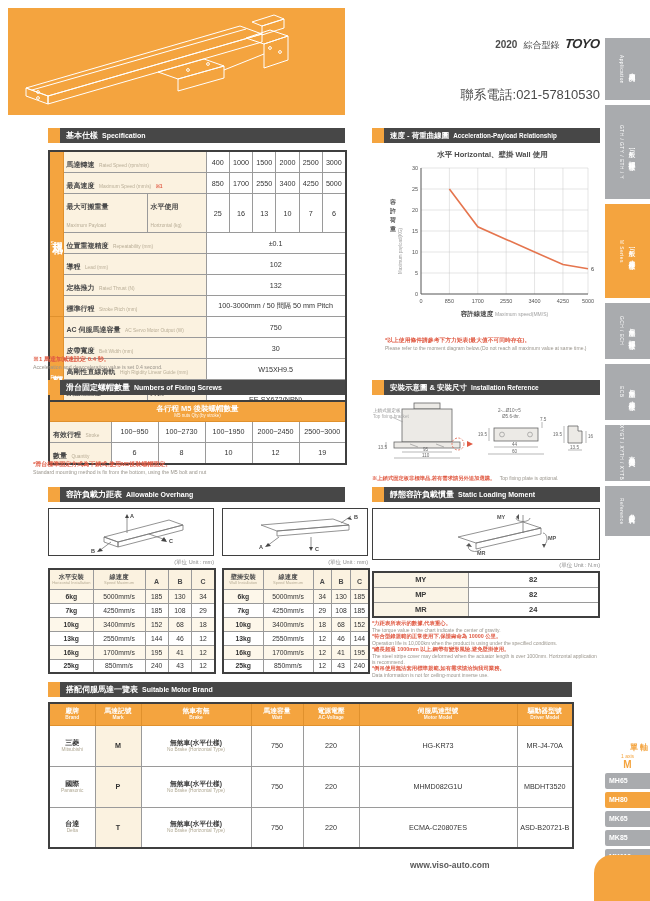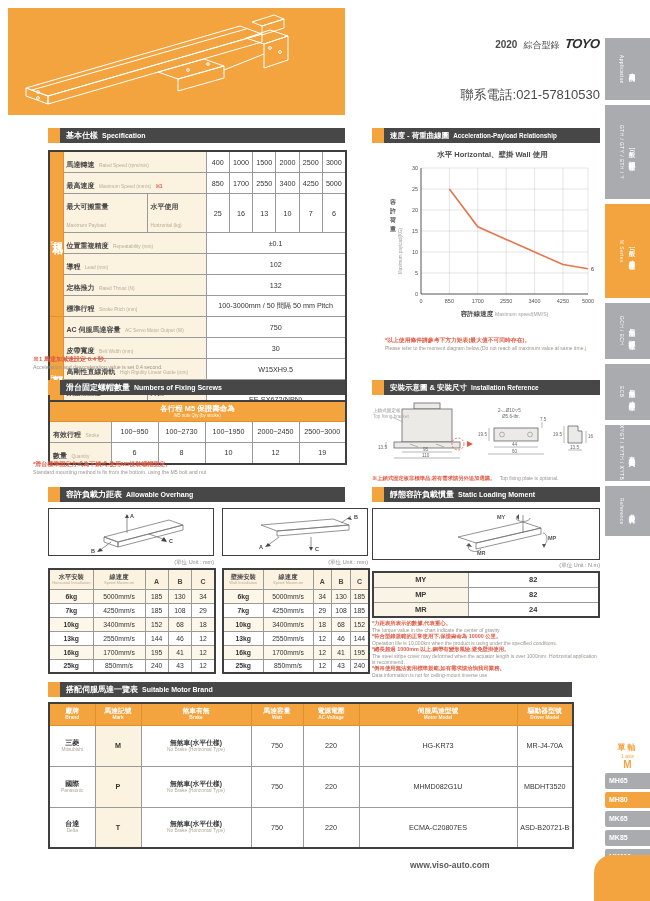--- a/index.html
+++ b/index.html
@@ -17,21 +17,21 @@
   .toyo { font-size:13px; font-weight:900; font-style:italic; letter-spacing:-.5px; color:#2e2e2e; transform:skewX(-6deg); }
   #hdr-phone { left:420px; top:86px; width:180px; text-align:right; font-size:13px; color:#4a4a4a; }
 
   
   #side-tabs { left:605px; top:38px; width:45px; display:flex; flex-direction:column; gap:5px; }
   .stab { background:#a9abae; color:#fff; display:flex; flex-direction:row; justify-content:center; align-items:center; gap:3px; overflow:hidden; cursor:pointer; }
   .stab.active { background:#f4a43f; }
   .stab .vzh { writing-mode:vertical-rl; font-size:6.5px; font-weight:bold; letter-spacing:1px; }
   .stab .ven { writing-mode:vertical-rl; font-size:4.8px; letter-spacing:.5px; }
   #series-nav { left:605px; top:742px; width:45px; text-align:center; }
-  .sn-zh { font-size:8px; font-weight:bold; color:#f4a43f; letter-spacing:2px; }
+  .sn-zh { font-size:8px; font-weight:bold; color:#f4a43f; letter-spacing:2px;text-align:right; }
   .sn-en { font-size:5px; color:#f4a43f; }
   .sn-code { font-size:10px; font-weight:bold; color:#f4a43f; line-height:11px; }
   .chip { height:16px; line-height:16px; margin-top:3px; background:#a9abae; color:#fff; font-size:7px; font-weight:bold; text-align:left; padding-left:4px; border-radius:2px 0 0 2px; cursor:pointer; }
   .chip.active { background:#f4a43f; }
   #corner-blob { right:0; bottom:0; width:56px; height:46px; background:#f4a43f; border-top-left-radius:18px; }
 
   
   .sec-h { display:flex; height:15px; }
   .sec-h .sq { width:12px; background:#f4a43f; }
   .sec-h .bar { flex:1; background:#474747; color:#fff; display:flex; align-items:center; gap:4px; padding-left:6px; }
@@ -348,21 +348,21 @@
     </div>
 </div>
 <table class="abs tbl" id="fix-tbl">
   <colgroup>
       <col style="width:62px">
       <col span="5" style="width:47px">
     </colgroup>
   <tbody>
       <tr style="height:20px">
         <td class="band" colspan="6">
-          <span class="bzh">各行程 M5 保證壽命為</span>
+          <span class="bzh">各行程 M5 後裝螺帽數量</span>
           <span class="ben">M5 nuts Qty.(by stroke)</span>
         </td>
       </tr>
   <tr style="height:18px">
     <td class="lab"><span class="zh">有效行程</span> <span class="en">Stroke</span></td>
   <td class="val">100~950</td>
         <td class="val">100~2730</td>
         <td class="val">100~1950</td>
         <td class="val">2000~2450</td>
         <td class="val">2500~3000</td>

